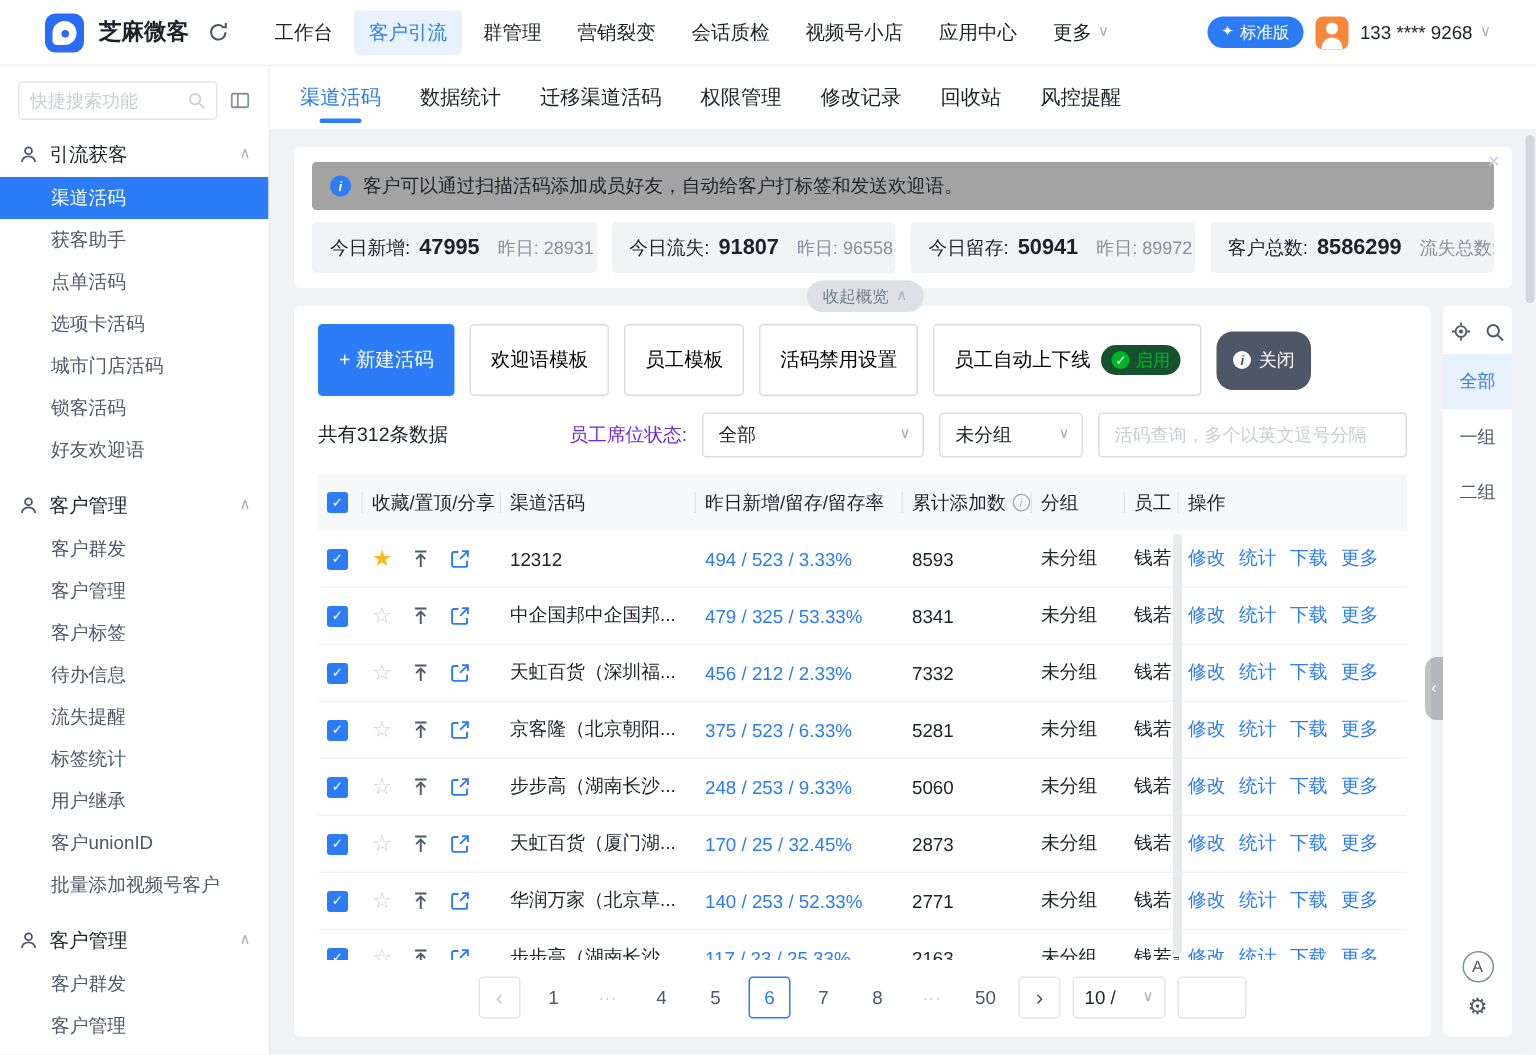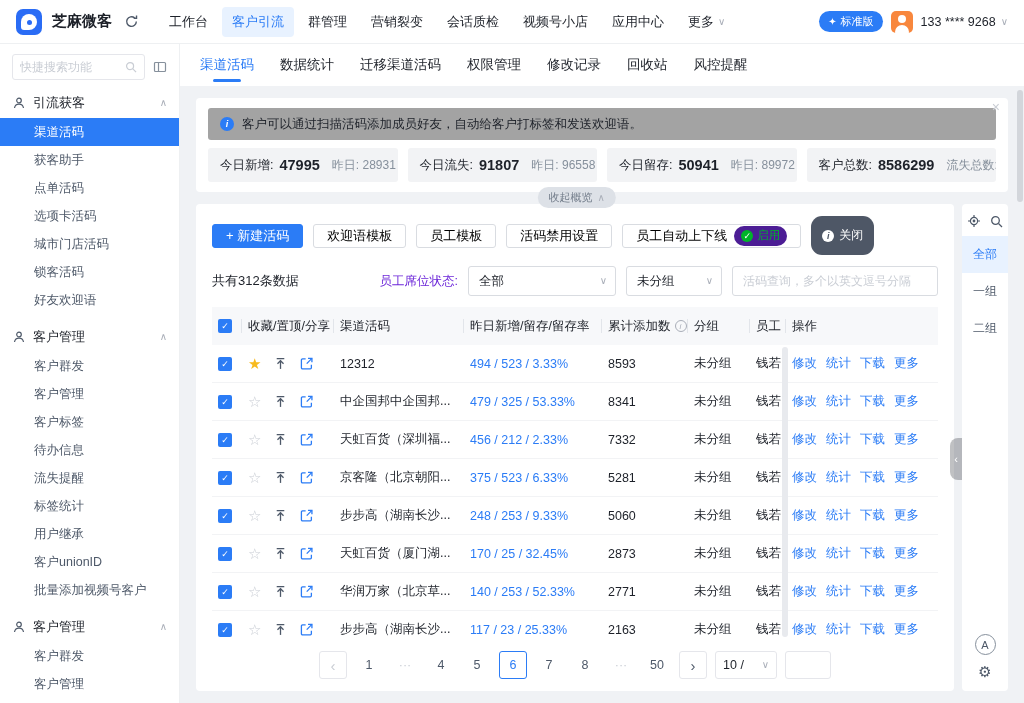--- a/index.html
+++ b/index.html
@@ -4,21 +4,21 @@
 <style>
 *{margin:0;padding:0;box-sizing:border-box}
 html,body{width:1024px;height:703px;overflow:hidden}
 body{font-family:"Liberation Sans","DejaVu Sans",sans-serif;font-size:13px;color:#1d2129;background:#f0f2f5}
 a{text-decoration:none;color:inherit}
 .chev{color:#a9aeb8;font-size:10px;line-height:1}
 .chev.down::after{content:"∨"}
 .chev.up::after{content:"∧"}
 
 
-.topbar{height:44px;background:#fff;display:flex;align-items:center;padding:0 16px;gap:10px;border-bottom:1px solid #eef0f2;position:relative;z-index:6}
+.topbar{height:44px;background:#fff;display:flex;align-items:center;padding:0 30px;gap:10px;border-bottom:1px solid #eef0f2;position:relative;z-index:6}
 .logo{width:26px;height:26px;border-radius:7px;background:#2a6cf5;position:relative;flex:none}
 .logo::after{content:"";position:absolute;left:5px;top:5px;width:16px;height:16px;border-radius:50% 50% 50% 3px;background:#fff}
 .logo::before{content:"";position:absolute;left:11px;top:11px;width:5px;height:5px;border-radius:50%;background:#2a6cf5;z-index:1}
 .brand{font-size:15px;font-weight:bold;white-space:nowrap}
 .refresh-ic{display:flex;align-items:center;margin:0 2px;cursor:pointer}
 .topnav{display:flex;align-items:center;gap:4px;margin-left:8px}
 .nav-it{padding:6px 10px;border-radius:4px;cursor:pointer;white-space:nowrap;display:flex;align-items:center;gap:4px}
 .nav-it.active{background:#e8f2ff;color:#2b7cf6;font-weight:500}
 .top-right{margin-left:auto;display:flex;align-items:center;gap:8px}
 .ver-badge{background:#2b7cf6;color:#fff;font-size:11px;padding:3px 9px;border-radius:11px;display:flex;gap:4px;align-items:center;cursor:pointer}
@@ -60,23 +60,23 @@
 .stat{flex:1;background:#f2f3f5;border-radius:3px;height:34px;display:flex;align-items:center;padding:0 12px;gap:6px;white-space:nowrap;overflow:hidden}
 .stat .lb{font-size:12.5px}
 .stat .val{font-weight:bold;font-size:14.5px}
 .stat .sub{color:#86909c;font-size:12px;margin-left:6px}
 .collapse-pill{position:absolute;left:47%;transform:translateX(-50%);top:101px;background:#dde1e7;color:#737d8b;font-size:11px;padding:3px 11px;border-radius:11px;display:flex;gap:5px;align-items:center;z-index:1;cursor:pointer;white-space:nowrap}
 
 
 .lower{flex:1;display:flex;gap:8px;min-height:0}
 .table-card{flex:1;background:#fff;border-radius:4px;padding:12px 16px;display:flex;flex-direction:column;min-width:0;overflow:hidden}
 .toolbar{display:flex;align-items:center;gap:10px;flex-wrap:nowrap}
-.btn{height:24px;display:inline-flex;align-items:center;gap:7px;padding:4px 13px;border:1px solid #d9dce1;border-radius:3px;background:#fff;cursor:pointer;font-size:13px;white-space:nowrap}
+.btn{height:48px;display:inline-flex;align-items:center;gap:7px;padding:4px 13px;border:1px solid #d9dce1;border-radius:3px;background:#fff;cursor:pointer;font-size:13px;white-space:nowrap}
 .btn-primary{background:#2b7cf6;border-color:#2b7cf6;color:#fff}
-.tag-green{height:20px;display:inline-flex;align-items:center;gap:4px;background:#4c1d95;color:#00b42a;border-radius:10px;padding:0 7px;font-size:11.5px}
+.tag-green{height:20px;display:inline-flex;align-items:center;gap:4px;background:#14532d;color:#00b42a;border-radius:10px;padding:0 7px;font-size:11.5px}
 .tag-green::before{content:"✓";width:12px;height:12px;border-radius:50%;background:#00b42a;color:#fff;font-size:9px;display:flex;align-items:center;justify-content:center}
 .tag-dark{height:39px;display:inline-flex;align-items:center;gap:5px;background:#4e5766;color:#fff;border-radius:11px;padding:0 11px;font-size:12px;cursor:pointer}
 .tag-dark::before{content:"i";width:12px;height:12px;border-radius:50%;background:#fff;color:#4e5766;font-size:9px;font-style:italic;font-weight:bold;display:flex;align-items:center;justify-content:center}
 .filters{display:flex;align-items:center;margin-top:11px;gap:10px}
 .total{font-weight:500}
 .filters-right{margin-left:auto;display:flex;align-items:center;gap:10px}
 .flabel{color:#6d28d9;font-size:12.5px;white-space:nowrap}
 .sel{height:30px;border:1px solid #d9dce1;border-radius:3px;display:flex;align-items:center;justify-content:space-between;padding:0 8px 0 10px;background:#fff;cursor:pointer;font-size:12.5px}
 .sel.w1{width:148px}.sel.w2{width:96px}
 .inp{height:30px;border:1px solid #d9dce1;border-radius:3px;padding:0 10px;font-size:12px;width:206px;outline:0}

